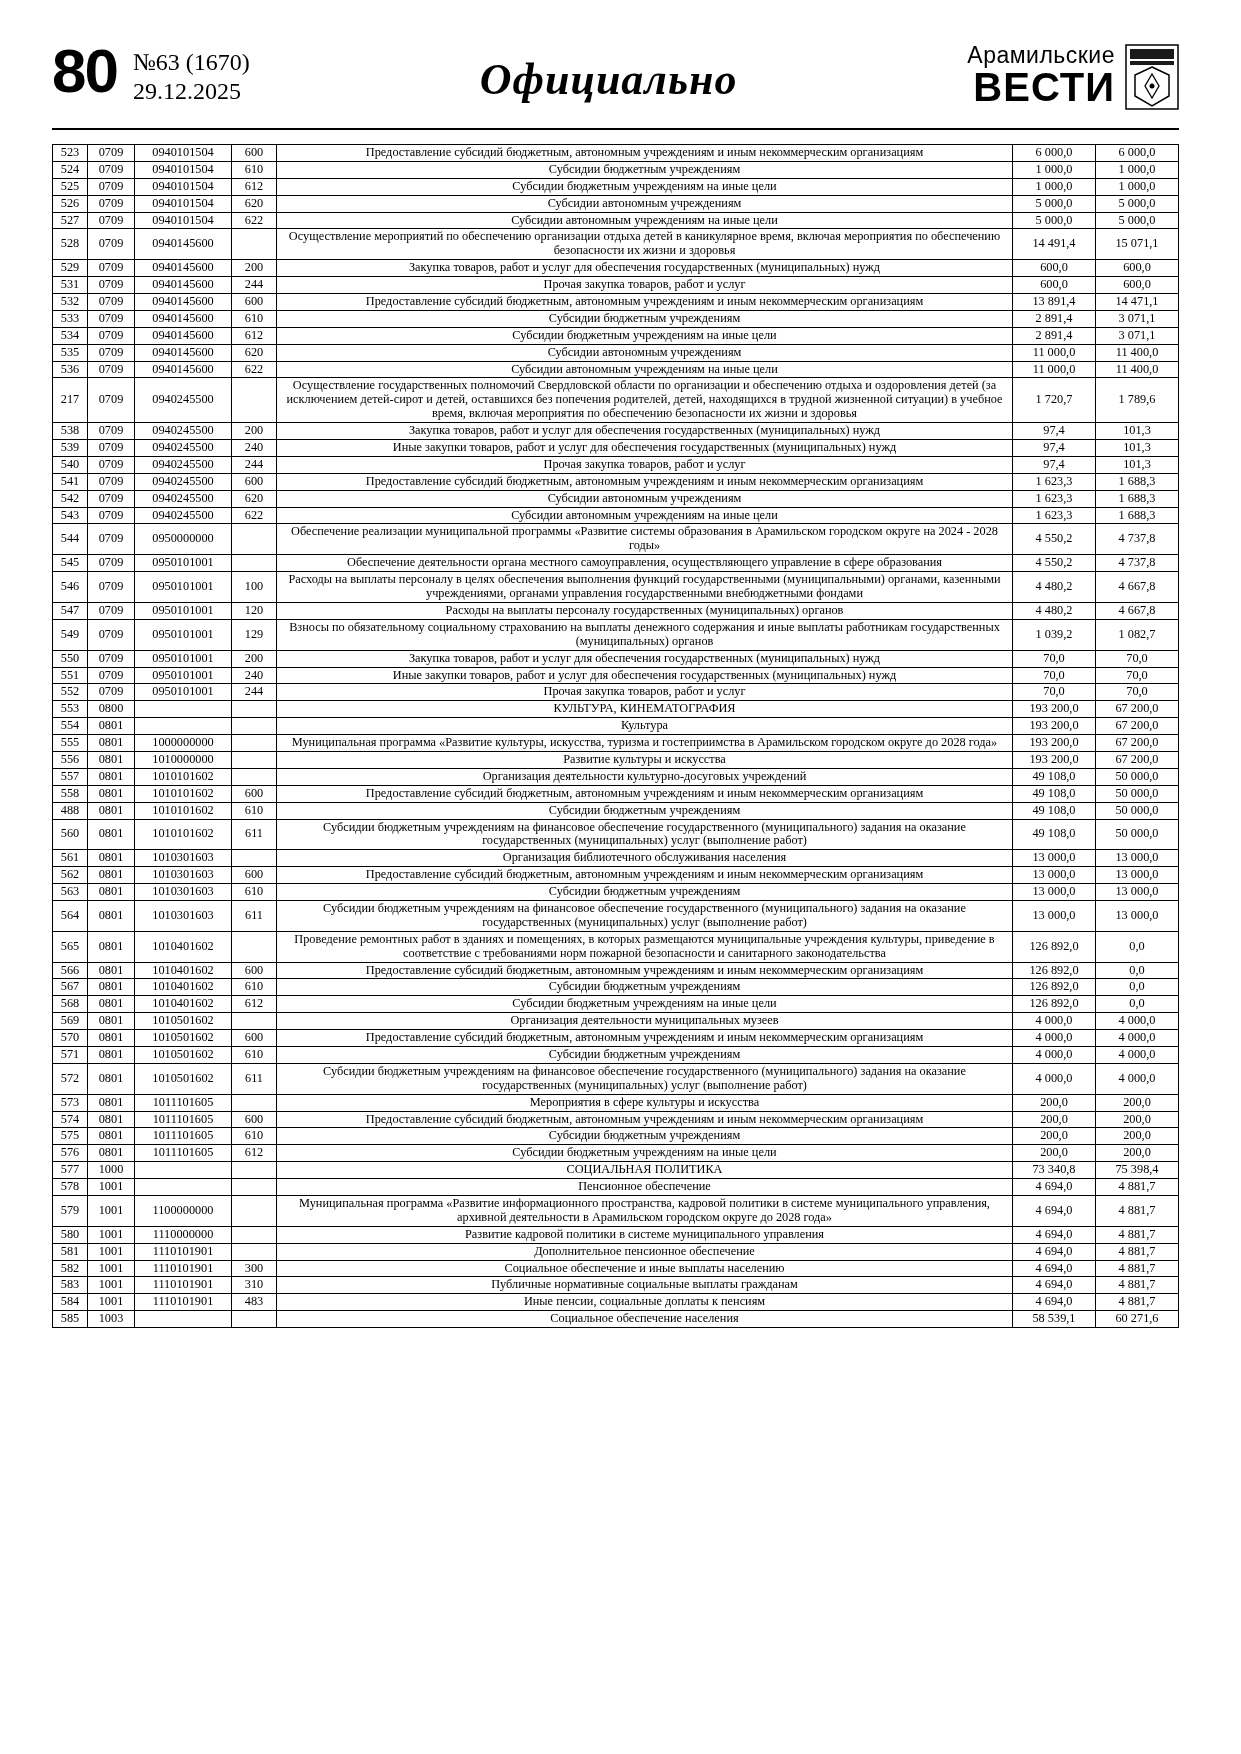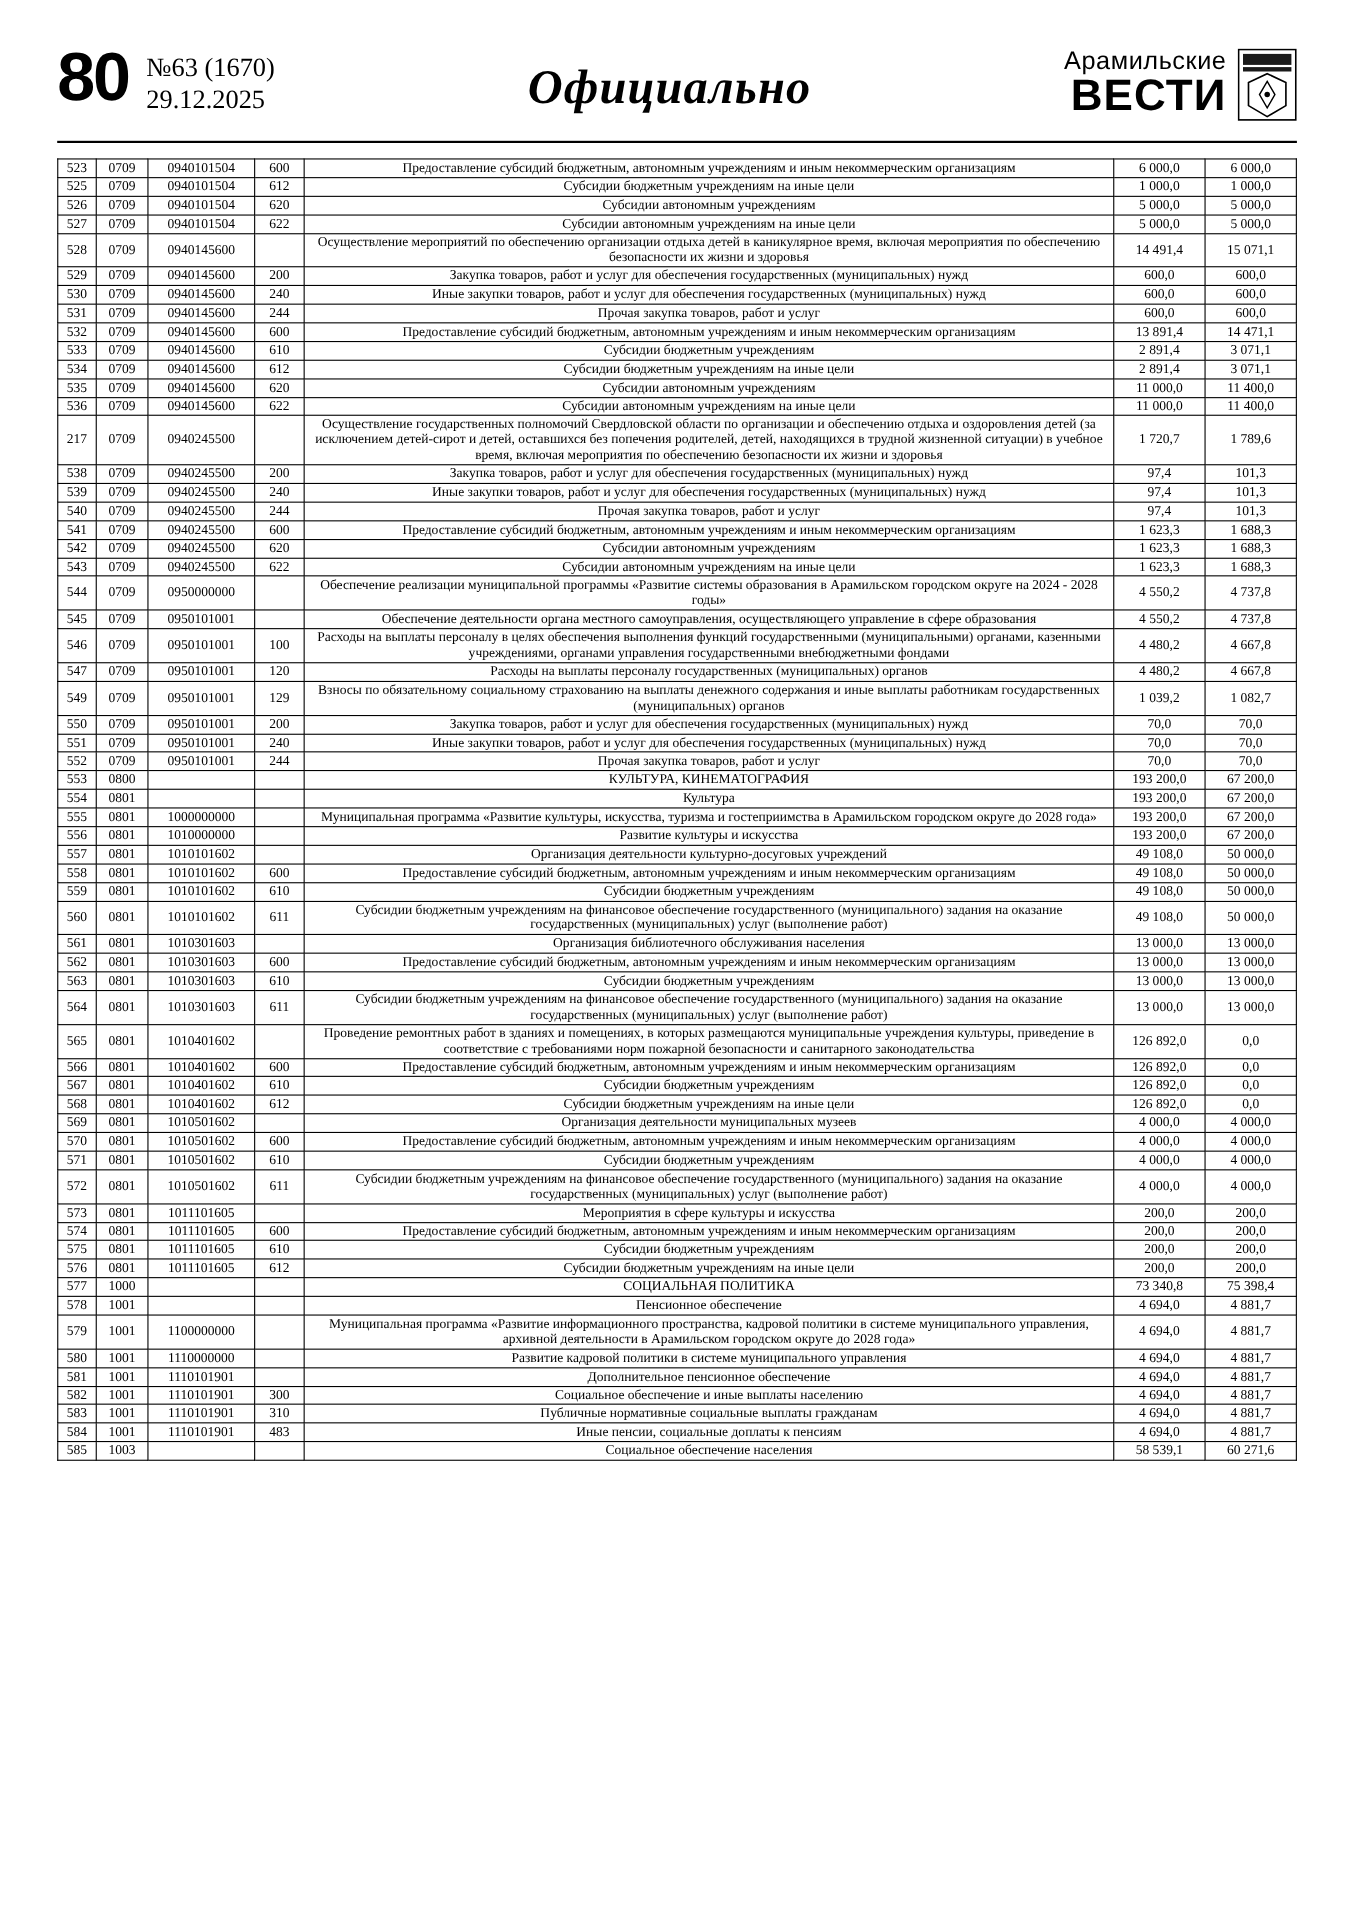--- a/index.html
+++ b/index.html
@@ -147,20 +147,29 @@
         <tr>
           <td class="c-num">523</td>
           <td class="c-sec">0709</td>
           <td class="c-code nowrap">0940101504</td>
           <td class="c-vid">600</td>
           <td class="c-name">Предоставление субсидий бюджетным, автономным учреждениям и иным некоммерческим организациям</td>
           <td class="c-sum nowrap">6 000,0</td>
           <td class="c-sum nowrap">6 000,0</td>
         </tr>
         <tr>
+          <td class="c-num">524</td>
+          <td class="c-sec">0709</td>
+          <td class="c-code nowrap">0940101504</td>
+          <td class="c-vid">610</td>
+          <td class="c-name">Субсидии бюджетным учреждениям</td>
+          <td class="c-sum nowrap">1 000,0</td>
+          <td class="c-sum nowrap">1 000,0</td>
+        </tr>
+        <tr>
           <td class="c-num">525</td>
           <td class="c-sec">0709</td>
           <td class="c-code nowrap">0940101504</td>
           <td class="c-vid">612</td>
           <td class="c-name">Субсидии бюджетным учреждениям на иные цели</td>
           <td class="c-sum nowrap">1 000,0</td>
           <td class="c-sum nowrap">1 000,0</td>
         </tr>
         <tr>
           <td class="c-num">526</td>
@@ -192,29 +201,20 @@
         <tr>
           <td class="c-num">529</td>
           <td class="c-sec">0709</td>
           <td class="c-code nowrap">0940145600</td>
           <td class="c-vid">200</td>
           <td class="c-name">Закупка товаров, работ и услуг для обеспечения государственных (муниципальных) нужд</td>
           <td class="c-sum nowrap">600,0</td>
           <td class="c-sum nowrap">600,0</td>
         </tr>
         <tr>
-          <td class="c-num">530</td>
-          <td class="c-sec">0709</td>
-          <td class="c-code nowrap">0940145600</td>
-          <td class="c-vid">240</td>
-          <td class="c-name">Иные закупки товаров, работ и услуг для обеспечения государственных (муниципальных) нужд</td>
-          <td class="c-sum nowrap">600,0</td>
-          <td class="c-sum nowrap">600,0</td>
-        </tr>
-        <tr>
           <td class="c-num">531</td>
           <td class="c-sec">0709</td>
           <td class="c-code nowrap">0940145600</td>
           <td class="c-vid">244</td>
           <td class="c-name">Прочая закупка товаров, работ и услуг</td>
           <td class="c-sum nowrap">600,0</td>
           <td class="c-sum nowrap">600,0</td>
         </tr>
         <tr>
           <td class="c-num">532</td>
@@ -444,21 +444,21 @@
         <tr>
           <td class="c-num">558</td>
           <td class="c-sec">0801</td>
           <td class="c-code nowrap">1010101602</td>
           <td class="c-vid">600</td>
           <td class="c-name">Предоставление субсидий бюджетным, автономным учреждениям и иным некоммерческим организациям</td>
           <td class="c-sum nowrap">49 108,0</td>
           <td class="c-sum nowrap">50 000,0</td>
         </tr>
         <tr>
-          <td class="c-num">559</td>
+          <td class="c-num">488</td>
           <td class="c-sec">0801</td>
           <td class="c-code nowrap">1010101602</td>
           <td class="c-vid">610</td>
           <td class="c-name">Субсидии бюджетным учреждениям</td>
           <td class="c-sum nowrap">49 108,0</td>
           <td class="c-sum nowrap">50 000,0</td>
         </tr>
         <tr>
           <td class="c-num">560</td>
           <td class="c-sec">0801</td>

